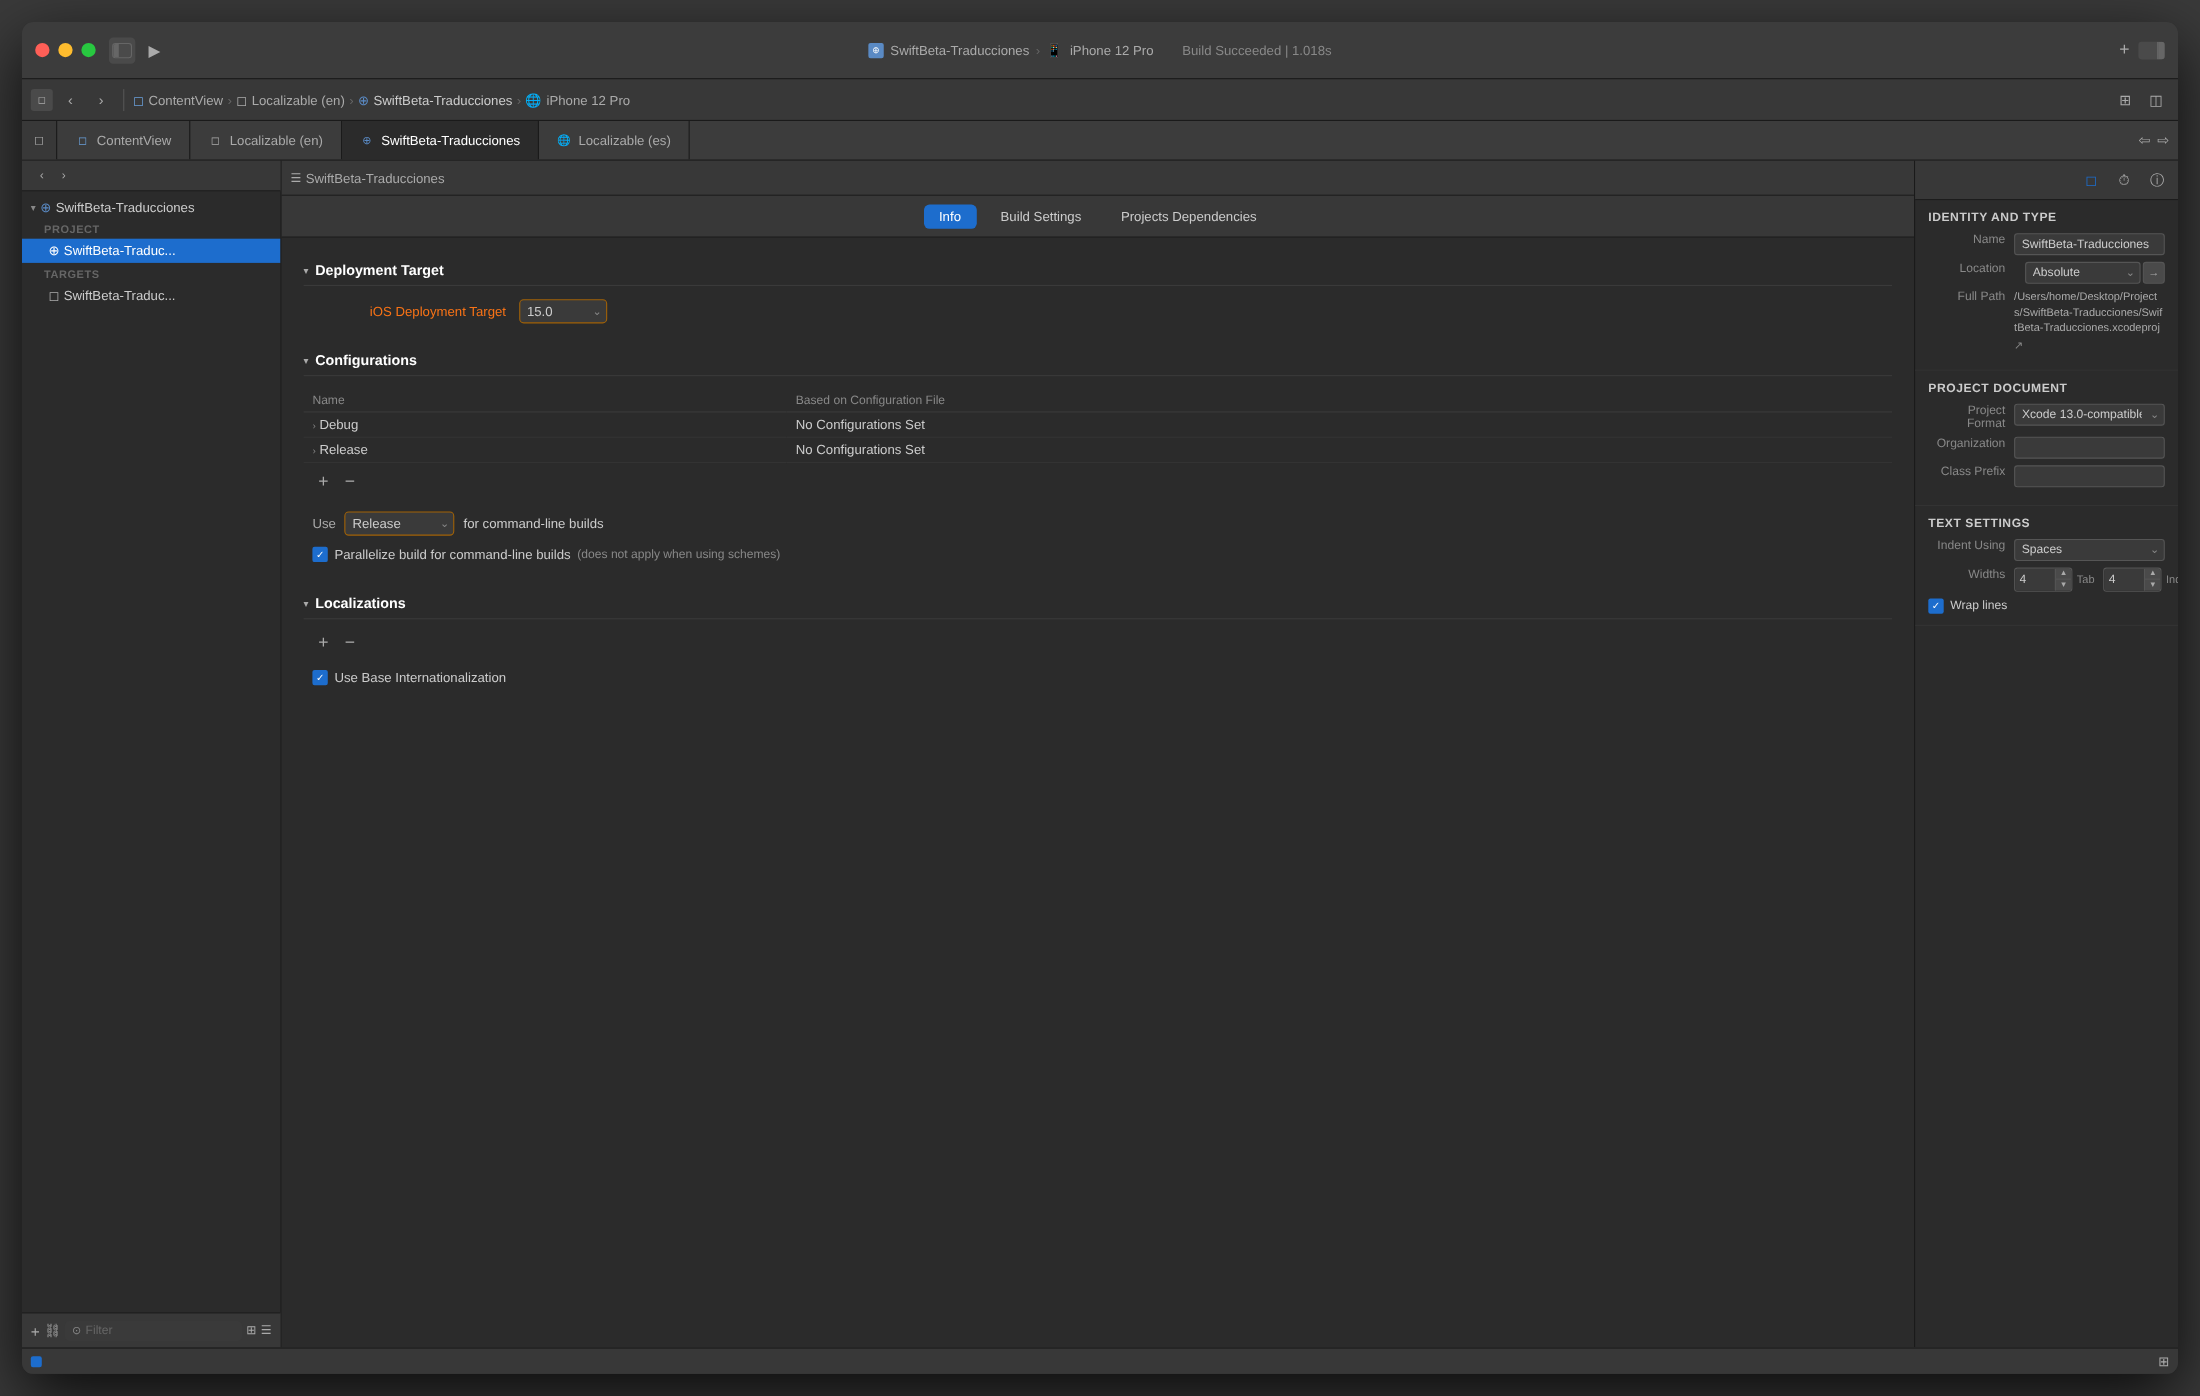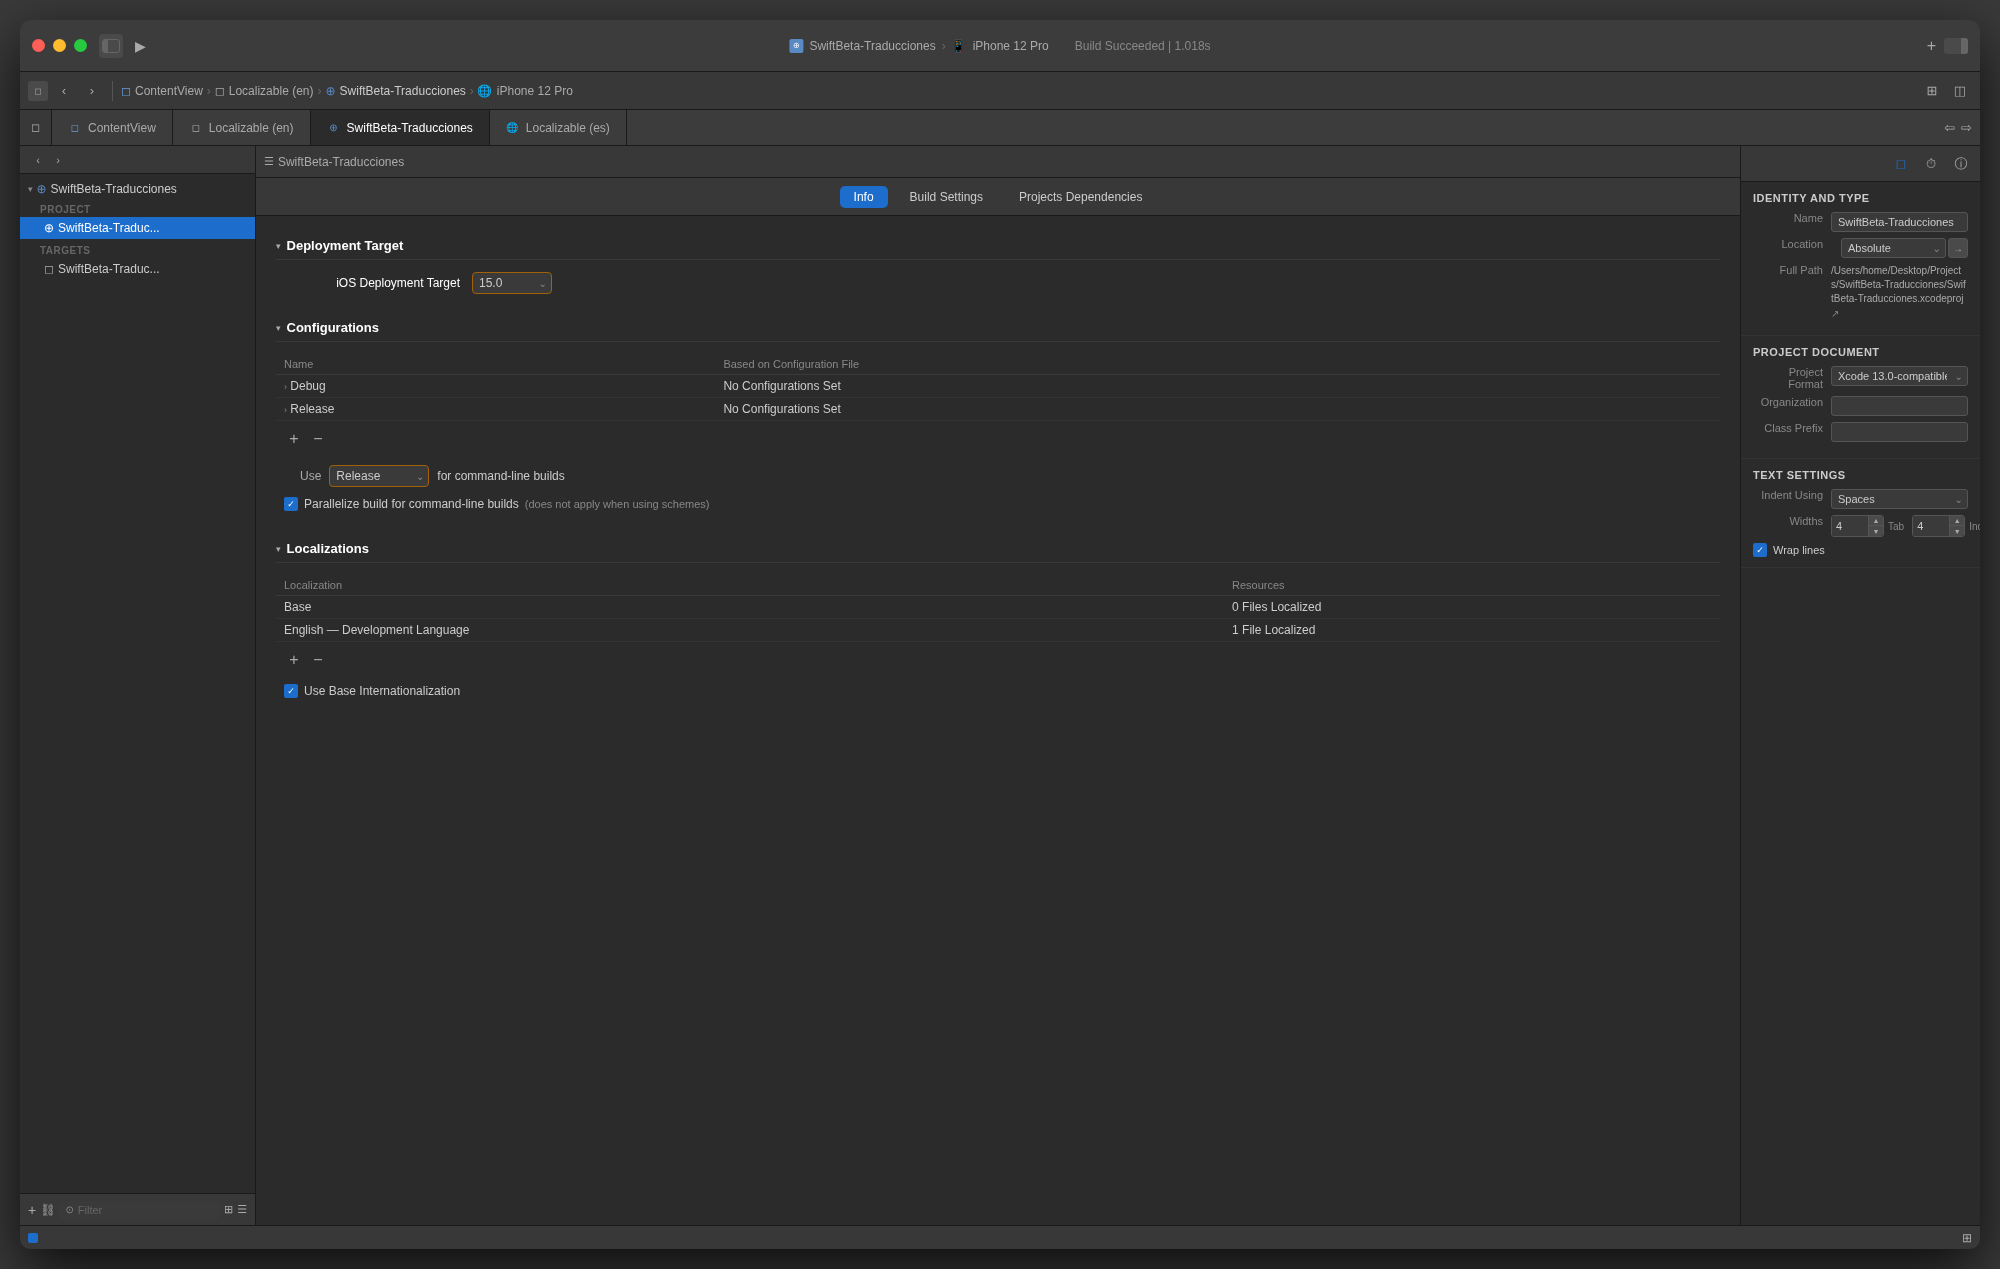--- a/index.html
+++ b/index.html
@@ -298,21 +298,21 @@
     }
 
     .field-row {
       display: flex;
       align-items: center;
       margin-bottom: 8px;
       padding: 0 16px;
     }
     .field-label {
       width: 180px;
-      color: #ffffff;
+      color: #f97316;
       font-size: 12px;
       text-align: right;
       padding-right: 12px;
       flex-shrink: 0;
     }
     .field-value {
       flex: 1;
       display: flex;
       align-items: center;
       gap: 6px;
@@ -388,21 +388,20 @@
       justify-content: center;
     }
 
     .use-row {
       display: flex;
       align-items: center;
       gap: 8px;
       padding: 6px 8px;
       font-size: 12px;
       color: #ccc;
-      margin-left: 16px;
     }
     .use-label { color: #aaa; }
 
     .checkbox-row {
       display: flex;
       align-items: center;
       gap: 6px;
       padding: 4px 8px;
       font-size: 12px;
       color: #ccc;
@@ -832,38 +831,20 @@
             <span>Parallelize build for command-line builds</span>
             <span class="small-text">(does not apply when using schemes)</span>
           </div>
         </div>
 
         <div class="section">
           <div class="section-header">
             <span class="section-arrow">▾</span>
             <span class="section-title">Localizations</span>
           </div>
-          <table class="config-table">
-            <thead>
-              <tr>
-                <th>Localization</th>
-                <th>Resources</th>
-              </tr>
-            </thead>
-            <tbody>
-              <tr>
-                <td>Base</td>
-                <td>0 Files Localized</td>
-              </tr>
-              <tr>
-                <td>English — Development Language</td>
-                <td>1 File Localized</td>
-              </tr>
-            </tbody>
-          </table>
           <div class="table-actions">
             <button class="table-action-btn">+</button>
             <button class="table-action-btn">−</button>
           </div>
           <div class="checkbox-row">
             <div class="checkbox">✓</div>
             <span>Use Base Internationalization</span>
           </div>
         </div>
 

